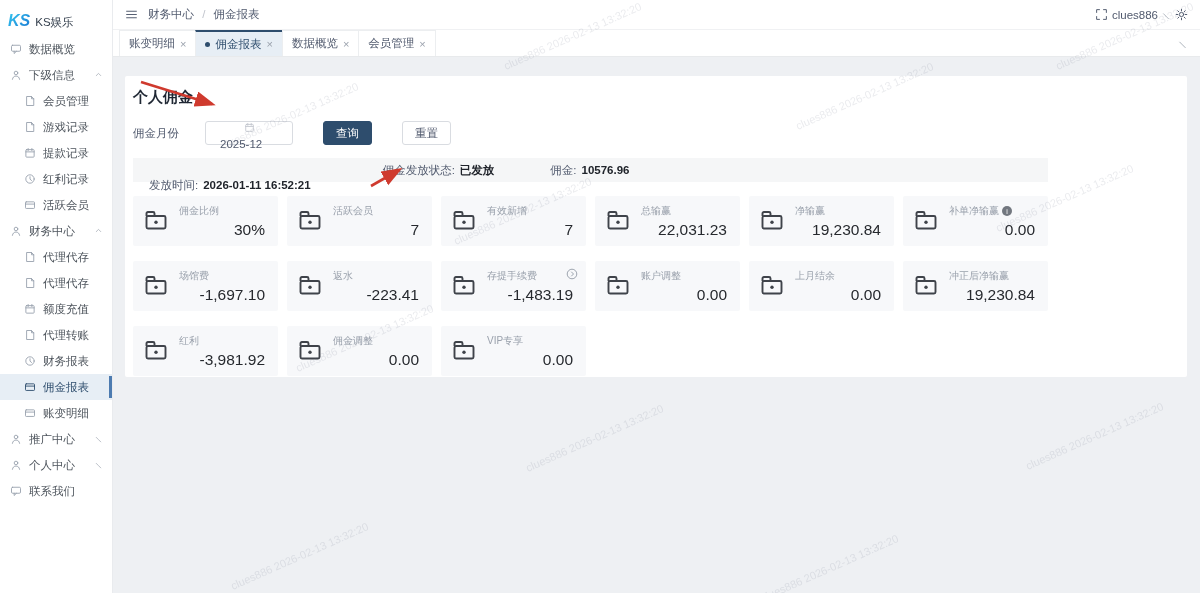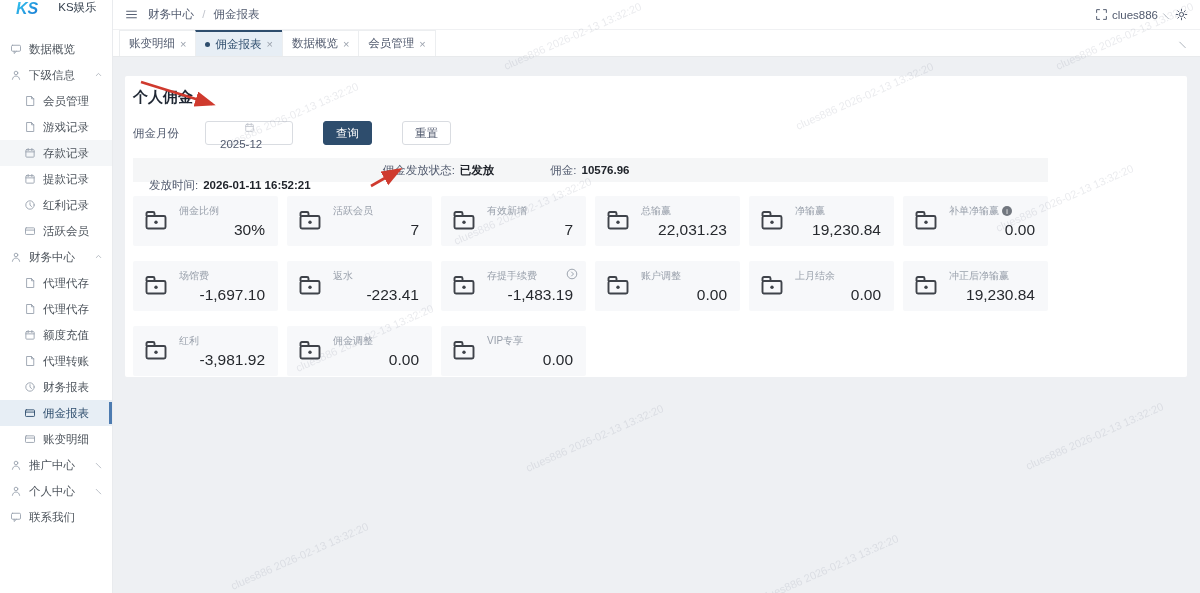--- a/index.html
+++ b/index.html
@@ -5,21 +5,21 @@
   * { margin:0; padding:0; box-sizing:border-box; }
   html,body { width:1200px; height:593px; }
   body {
     font-family:"Liberation Sans","DejaVu Sans",sans-serif;
     background:#eef0f3; position:relative; overflow:hidden;
     color:#333; font-size:12px;
   }
   
   .sidebar { position:absolute; left:0; top:0; width:113px; height:593px;
     background:#fff; border-right:1px solid #e9ebee; z-index:5; }
-  .logo { height:30px; display:flex; align-items:flex-start; padding-left:16px; gap:20px; }
+  .logo { height:30px; display:flex; align-items:flex-end; padding-left:8px; gap:5px; }
   .logo-ks { font-weight:900; font-style:italic; font-size:16px;
     background:linear-gradient(135deg,#35c8f0,#1976d2);
     -webkit-background-clip:text; background-clip:text; color:transparent; }
   .logo-name { font-size:11.5px; color:#35404e; }
   .menu { padding-top:6px; }
   .side-item { position:relative; height:26px; display:flex; align-items:center;
     padding-left:10px; gap:6px; color:#4d545c; font-size:11.5px; cursor:pointer; }
   .side-item.lvl1 { padding-left:24px; }
   .side-item.hl { background:#f4f6f8; }
   .side-item.active { background:#e7eef5; color:#2e4d6d; }
@@ -132,29 +132,20 @@
         </div>
         <div class="side-item lvl1">
           <span class="s-icon">
             <svg width="12" height="12" viewBox="0 0 16 16" fill="none" stroke="#98a2ae" stroke-width="1.2" stroke-linecap="round" stroke-linejoin="round">
               <path d="M4 2h6l3 3v9H4z"></path>
               <path d="M10 2v3h3"></path>
             </svg>
           </span>
           <span class="s-label">游戏记录</span>
         </div>
-        <div class="side-item lvl1 hl">
-          <span class="s-icon">
-            <svg width="12" height="12" viewBox="0 0 16 16" fill="none" stroke="#98a2ae" stroke-width="1.2" stroke-linecap="round" stroke-linejoin="round">
-              <rect x="2.5" y="3.5" width="11" height="10" rx="1"></rect>
-              <path d="M2.5 6.5h11M5.5 2v2.8M10.5 2v2.8"></path>
-            </svg>
-          </span>
-          <span class="s-label">存款记录</span>
-        </div>
         <div class="side-item lvl1">
           <span class="s-icon">
             <svg width="12" height="12" viewBox="0 0 16 16" fill="none" stroke="#98a2ae" stroke-width="1.2" stroke-linecap="round" stroke-linejoin="round">
               <rect x="2.5" y="3.5" width="11" height="10" rx="1"></rect>
               <path d="M2.5 6.5h11M5.5 2v2.8M10.5 2v2.8"></path>
             </svg>
           </span>
           <span class="s-label">提款记录</span>
         </div>
         <div class="side-item lvl1">

